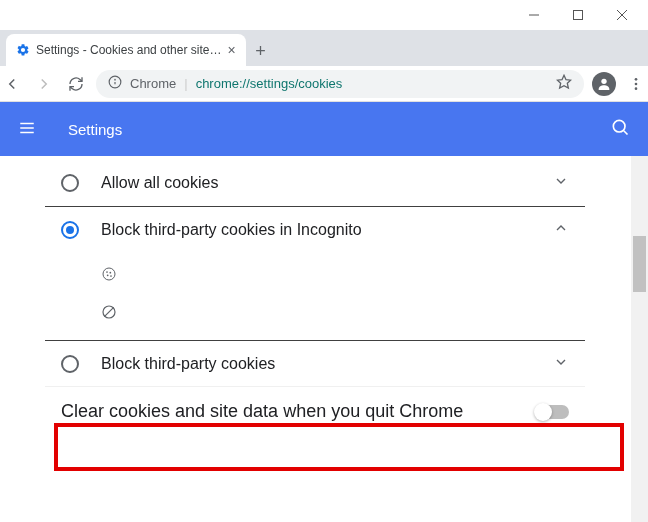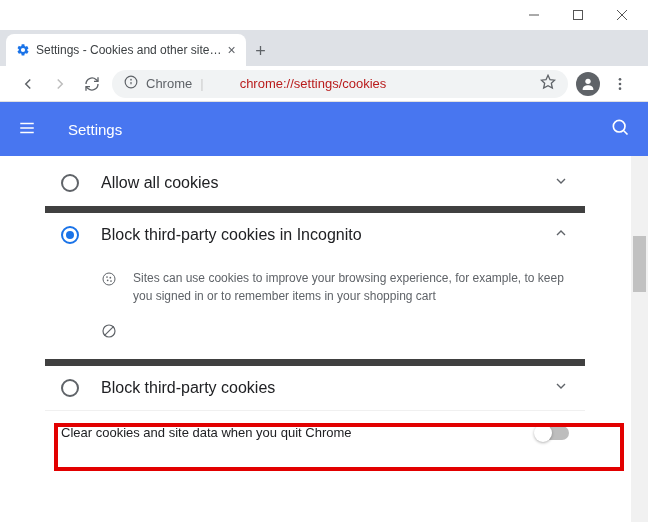--- a/index.html
+++ b/index.html
@@ -7,54 +7,54 @@
 
 .titlebar { height: 30px; background: #fff; display: flex; align-items: center; justify-content: flex-end; padding: 0 4px; }
 .titlebar .win-btn { width: 44px; height: 28px; display: flex; align-items: center; justify-content: center; color: #555; font-size: 14px; }
 
 .tabs-row { height: 36px; background: #dee1e6; display: flex; align-items: flex-end; padding-left: 6px; }
 .tab { background: #fff; height: 32px; min-width: 200px; border-radius: 8px 8px 0 0; display: flex; align-items: center; padding: 0 10px; font-size: 12px; color: #3c4043; gap: 6px; }
 .tab .favicon { width: 14px; height: 14px; }
 .tab .close { margin-left: auto; color: #5f6368; font-size: 14px; }
 .new-tab { width: 30px; height: 30px; display: flex; align-items: center; justify-content: center; color: #5f6368; font-size: 18px; }
 
-.addr-bar { height: 36px; background: #fff; border-bottom: 1px solid #e0e0e0; display: flex; align-items: center; padding: 0 16px; gap: 8px; }
+.addr-bar { height: 36px; background: #fff; border-bottom: 1px solid #e0e0e0; display: flex; align-items: center; padding: 0 0; gap: 8px; }
 .nav-btn { width: 24px; height: 24px; display: flex; align-items: center; justify-content: center; color: #5f6368; }
 .nav-btn.disabled { color: #bdbdbd; }
 .omnibox { flex: 1; height: 28px; background: #f1f3f4; border-radius: 14px; display: flex; align-items: center; padding: 0 12px; font-size: 13px; color: #5f6368; gap: 8px; }
 .omnibox .url-static { color: #5f6368; }
-.omnibox .url-path { color: #b91c1c; margin-left: 28px; }
+.omnibox .url-path { color: #0f766e; }
 .omnibox .star { margin-left: auto; }
 .avatar { width: 24px; height: 24px; border-radius: 50%; background: #5f6368; display: flex; align-items: center; justify-content: center; }
 .avatar svg { fill: #fff; }
 
 .blue-bar { height: 54px; background: #4876f0; display: flex; align-items: center; padding: 0 18px; color: #fff; gap: 12px; }
 .hamburger { width: 20px; height: 20px; margin-right: 18px; }
 .blue-title { font-size: 15px; font-weight: 400; }
 .search-right { margin-left: auto; }
 
 .content-wrap { position: absolute; top: 156px; left: 0; right: 0; bottom: 0; overflow: hidden; background: #fff; }
 .scroll-body { position: absolute; left: 0; right: 18px; top: 0; bottom: 0; overflow-y: auto; }
 .settings-panel { width: 540px; margin: 0 auto; padding: 4px 0 20px; }
 
-.row { display: flex; align-items: center; padding: 12px 16px; border-top: 7px solid #404040; min-height: 46px; }
+.row { display: flex; align-items: center; padding: 12px 16px; border-top: 1px solid #404040; min-height: 46px; }
 .row:first-child { border-top: none; }
 .radio { width: 18px; height: 18px; border: 2px solid #5f6368; border-radius: 50%; margin-right: 22px; flex-shrink: 0; position: relative; }
 .radio.selected { border-color: #1a73e8; }
 .radio.selected::after { content: ''; position: absolute; width: 8px; height: 8px; background: #1a73e8; border-radius: 50%; top: 3px; left: 3px; }
 .row-label { font-size: 16px; color: #202124; flex: 1; }
 .chevron { color: #5f6368; }
 
 .sub-block { padding: 4px 16px 8px 56px; }
 .sub-item { display: flex; gap: 14px; padding: 8px 0; }
 .sub-icon { width: 18px; flex-shrink: 0; color: #5f6368; padding-top: 2px; }
 .sub-text { font-size: 12px; color: #5f6368; line-height: 1.5; }
 
 .toggle-row { display: flex; align-items: center; padding: 14px 16px; border-top: 1px solid #f0f0f0; }
-.toggle-label { font-size: 13px; color: #202124; flex: 1; }
+.toggle-label { font-size: 18px; color: #202124; flex: 1; }
 .toggle { width: 34px; height: 14px; background: #bdbdbd; border-radius: 7px; position: relative; flex-shrink: 0; margin-left: 12px; }
 .toggle::after { content: ''; position: absolute; width: 18px; height: 18px; background: #fff; border-radius: 50%; top: -2px; left: -1px; box-shadow: 0 1px 3px rgba(0,0,0,0.3); }
 
 .highlight-box { position: absolute; border: 4px solid #e20000; pointer-events: none; }
 
 .fake-scrollbar { position: absolute; right: 0; top: 0; width: 17px; bottom: 0; background: #f1f1f1; }
 .fake-thumb { position: absolute; right: 2px; width: 13px; background: #c1c1c1; }
 </style>
 </head>
 <body>
@@ -171,21 +171,20 @@
 
       <div class="sub-block">
         <div class="sub-item">
           <div class="sub-icon"><svg width="16" height="16" viewBox="0 0 24 24" fill="#5f6368">
                 <circle cx="12" cy="12" r="9" fill="none" stroke="#5f6368" stroke-width="1.5"></circle>
                 <circle cx="9" cy="9" r="1.3"></circle>
                 <circle cx="14" cy="10" r="1.3"></circle>
                 <circle cx="10" cy="14" r="1.3"></circle>
                 <circle cx="15" cy="15" r="1.3"></circle>
               </svg></div>
-          <div class="sub-text">Sites can use cookies to improve your browsing experience, for example, to keep you signed in or to remember items in your shopping cart</div>
         </div>
         <div class="sub-item">
           <div class="sub-icon"><svg width="16" height="16" viewBox="0 0 24 24" fill="none" stroke="#5f6368" stroke-width="1.8">
                 <circle cx="12" cy="12" r="9"></circle>
                 <line x1="5" y1="19" x2="19" y2="5"></line>
               </svg></div>
         </div>
       </div>
 
       <div class="row">

